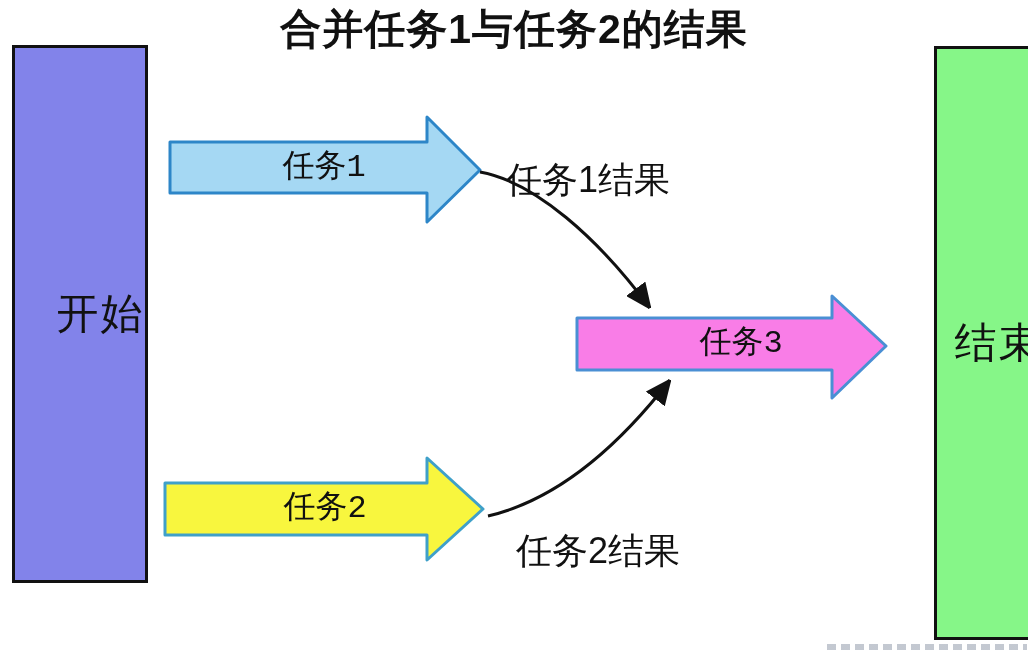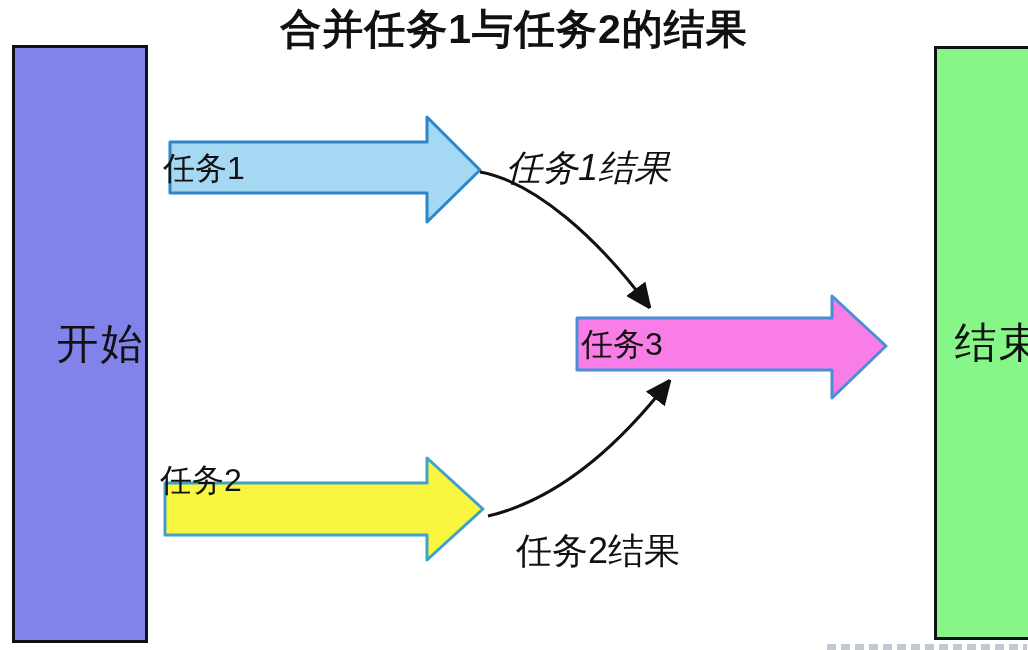--- a/index.html
+++ b/index.html
@@ -35,58 +35,59 @@
     align-items: center;
     justify-content: center;
     font-size: 42px;
     font-weight: 500;
     letter-spacing: 2px;
   }
   .node-start {
     left: 12px;
     top: 45px;
     width: 136px;
-    height: 598px;
+    height: 538px;
     background: var(--start-fill, #8283ea);
     padding-left: 41px;
   }
   .node-end {
     left: 934px;
     top: 46px;
     width: 129px;
     height: 594px;
     background: var(--end-fill, #86f688);
   }
   .block-arrow {
     position: absolute;
     overflow: visible;
   }
   .arrow-svg-task1 { left: 163px; top: 112px; }
   .arrow-svg-task2 { left: 160px; top: 454px; }
   .arrow-svg-task3 { left: 572px; top: 293px; }
   .arrow-label {
     position: absolute;
-    text-align: left;
+    text-align: center;
     font-size: 32px;
     font-weight: 500;
     line-height: 36px;
     color: var(--text, #111111);
     pointer-events: none;
+    font-family: Liberation Mono, monospace;
   }
   .label-task1 { left: 163px; top: 150px; width: 322px; }
-  .label-task2 { left: 160px; top: 462px; width: 330px; }
+  .label-task2 { left: 160px; top: 491px; width: 330px; }
   .label-task3 { left: 581px; top: 326px; width: 320px; }
   .result-label {
     position: absolute;
     font-size: 36px;
     font-weight: 500;
     white-space: nowrap;
     color: var(--text, #111111);
   }
-  .result-label-1 { left: 506px; top: 144px; font-style: italic; }
+  .result-label-1 { left: 506px; top: 156px; }
   .result-label-2 { left: 516px; top: 501px; margin-top: 26px; }
   .connectors {
     position: absolute;
     left: 0;
     top: 0;
     pointer-events: none;
   }
   .watermark {
     position: absolute;
     left: 827px;

